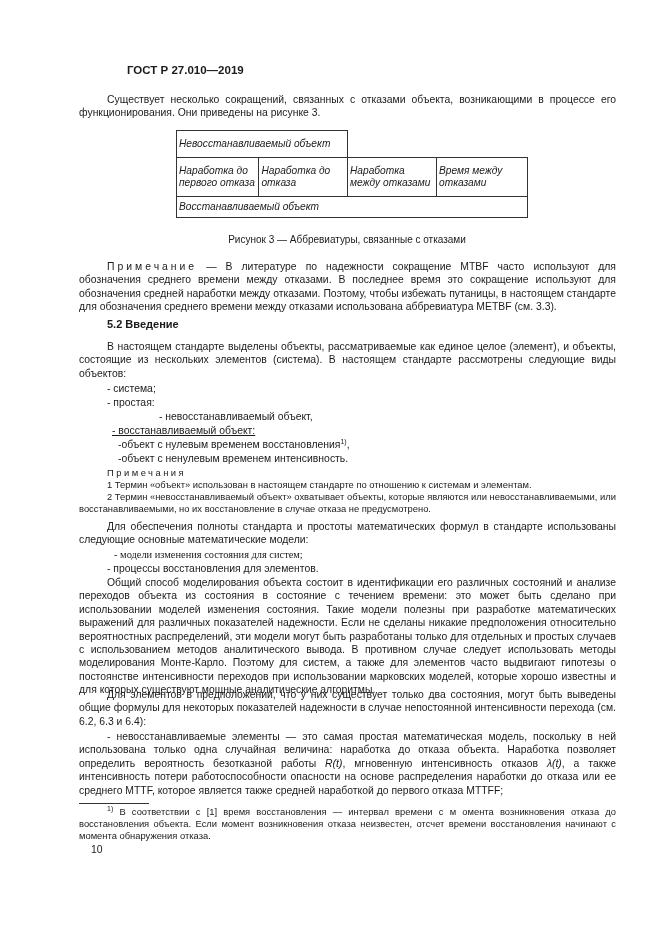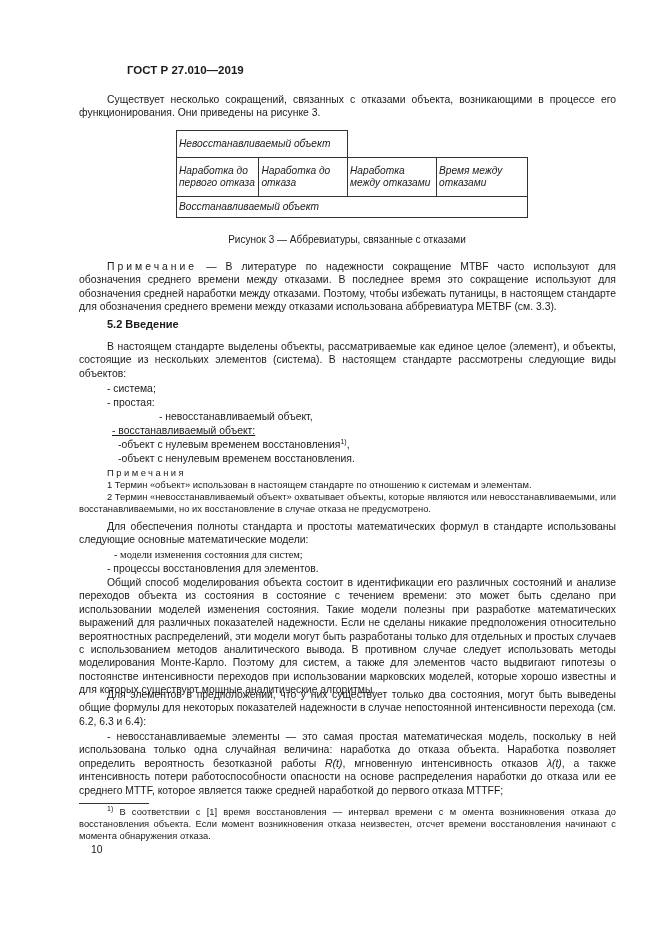--- a/index.html
+++ b/index.html
@@ -55,21 +55,21 @@
 
 <div class="abs h52">5.2 Введение</div>
 
 <div class="abs p ind" style="top:340px;">В настоящем стандарте выделены объекты, рассматриваемые как единое целое (элемент), и объекты, состоящие из нескольких элементов (система). В настоящем стандарте рассмотрены следующие виды объектов:</div>
 
 <div class="abs" style="left:107px; top:382px;">- система;</div>
 <div class="abs" style="left:107px; top:396px;">- простая:</div>
 <div class="abs" style="left:112px; top:410px;margin-left:47px;">- невосстанавливаемый объект,</div>
 <div class="abs" style="left:112px; top:424px;text-decoration:underline;">- восстанавливаемый объект:</div>
 <div class="abs" style="left:118px; top:438px;"><span>-объект с нулевым временем восстановления</span><sup>1)</sup>,</div>
-<div class="abs" style="left:118px; top:452px;">-объект с ненулевым временем восстановления.</div>
+<div class="abs" style="left:118px; top:452px;">-объект с ненулевым временем интенсивность.</div>
 
 <div class="abs small note-title" style="left:107px; top:467px; letter-spacing:2.5px;">Примечания</div>
 <div class="abs small" style="left:107px; top:479px;">1 Термин «объект» использован в настоящем стандарте по отношению к системам и элементам.</div>
 <div class="abs p small ind" style="top:491px;">2 Термин «невосстанавливаемый объект» охватывает объекты, которые являются или невосстанавливаемыми, или восстанавливаемыми, но их восстановление в случае отказа не предусмотрено.</div>
 
 <div class="abs p ind" style="top:520px;">Для обеспечения полноты стандарта и простоты математических формул в стандарте использованы следующие основные математические модели:</div>
 <div class="abs" style="left:114px; top:548px;font-family:Liberation Serif, serif;">- модели изменения состояния для систем;</div>
 <div class="abs" style="left:107px; top:562px;">- процессы восстановления для элементов.</div>
 
 <div class="abs p ind" style="top:576px;">Общий способ моделирования объекта состоит в идентификации его различных состояний и анализе переходов объекта из состояния в состояние с течением времени: это может быть сделано при использовании моделей изменения состояния. Такие модели полезны при разработке математических выражений для различных показателей надежности. Если не сделаны никакие предположения относительно вероятностных распределений, эти модели могут быть разработаны только для отдельных и простых случаев с использованием методов аналитического вывода. В противном случае следует использовать методы моделирования Монте-Карло. Поэтому для систем, а также для элементов часто выдвигают гипотезы о постоянстве интенсивности переходов при использовании марковских моделей, которые хорошо известны и для которых существуют мощные аналитические алгоритмы.</div>

